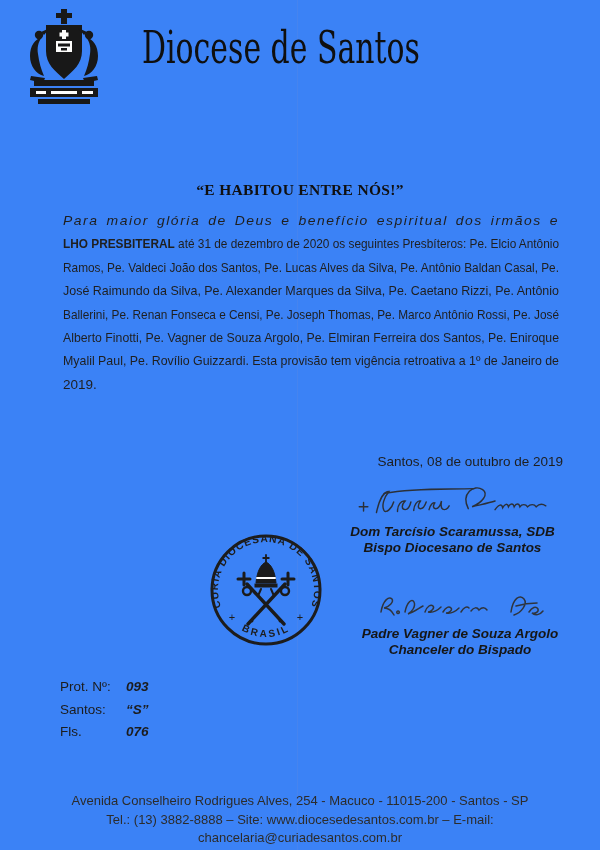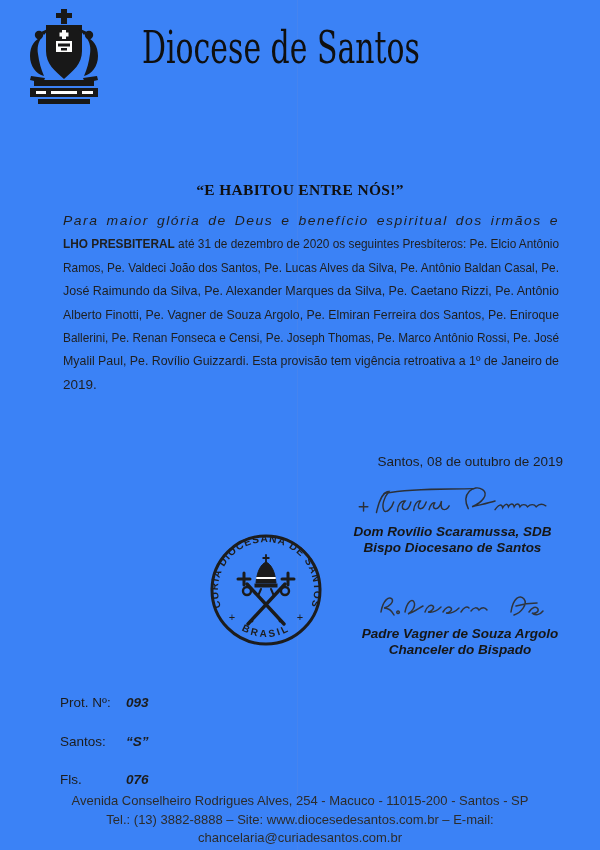--- a/index.html
+++ b/index.html
@@ -51,21 +51,21 @@
   .sig1{left:330px;top:480px;width:245px;}
   .sig2{left:345px;top:586px;width:230px;}
   .sig svg{display:block;margin:0 auto;}
   .sig-name{font-weight:bold;font-style:italic;font-size:13.5px;line-height:16px;}
   .sig-role{font-weight:bold;font-style:italic;font-size:13.5px;line-height:16px;}
   
   .seal{position:absolute;left:207px;top:531px;}
   .seal text{font-family:"Liberation Sans",sans-serif;}
   
   .registry{position:absolute;left:60px;top:676px;font-size:13.5px;color:#1c1c1c;}
-  .reg-row{display:flex;height:22.5px;line-height:22.5px;margin-top:16px;}
+  .reg-row{display:flex;height:22.5px;line-height:22.5px;}
   .reg-label{width:66px;}
   .reg-value{font-weight:bold;font-style:italic;}
   
   .footer{
     position:absolute;left:0;top:792px;width:600px;text-align:center;
     font-size:13px;line-height:18.5px;color:#2c2c2c;
   }
 </style>
 </head>
 <body>
@@ -107,39 +107,39 @@
     <span class="title-in">Diocese de Santos</span>
   </div>
 
   <div class="heading">“E HABITOU ENTRE NÓS!”</div>
 
   <div class="body">
       <div class="bline"><span class="bline-in" style="transform: scaleX(1.03263);"><span class="seg-i">Para maior glória de Deus e benefício espiritual dos irmãos e</span></span></div>
       <div class="bline"><span class="bline-in" style="transform: scaleX(0.876615);"><span class="seg-b">LHO PRESBITERAL</span><span class="seg-r"> até 31 de dezembro de 2020 os seguintes Presbíteros: Pe. Elcio Antônio</span></span></div>
       <div class="bline"><span class="bline-in" style="transform: scaleX(0.876955);"><span class="seg-r">Ramos, Pe. Valdeci João dos Santos, Pe. Lucas Alves da Silva, Pe. Antônio Baldan Casal, Pe.</span></span></div>
       <div class="bline"><span class="bline-in" style="transform: scaleX(0.923113);"><span class="seg-r">José Raimundo da Silva, Pe. Alexander Marques da Silva, Pe. Caetano Rizzi, Pe. Antônio</span></span></div>
+      <div class="bline"><span class="bline-in" style="transform: scaleX(0.874707);"><span class="seg-r">Ballerini, Pe. Renan Fonseca e Censi, Pe. Joseph Thomas, Pe. Marco Antônio Rossi, Pe. José</span></span></div>
       <div class="bline"><span class="bline-in" style="transform: scaleX(0.909596);"><span class="seg-r">Alberto Finotti, Pe. Vagner de Souza Argolo, Pe. Elmiran Ferreira dos Santos, Pe. Eniroque</span></span></div>
-      <div class="bline"><span class="bline-in" style="transform: scaleX(0.874707);"><span class="seg-r">Ballerini, Pe. Renan Fonseca e Censi, Pe. Joseph Thomas, Pe. Marco Antônio Rossi, Pe. José</span></span></div>
       <div class="bline"><span class="bline-in" style="transform: scaleX(0.917351);"><span class="seg-r">Myalil Paul, Pe. Rovílio Guizzardi. Esta provisão tem vigência retroativa a 1º de Janeiro de</span></span></div>
       <div class="bline last"><span class="bline-in"><span class="seg-r">2019.</span></span></div>
     </div>
 
   <div class="dateline">Santos, 08 de outubro de 2019</div>
 
   <div class="sig sig1">
     <svg width="215" height="44" viewBox="0 0 215 46">
       <g fill="none" stroke="#2a2a2a" stroke-width="1.5" stroke-linecap="round" opacity="0.92">
         <path d="M10,28 h9 M14.5,23.5 v9"></path>
         <path d="M28,34 C31,20 36,12 41,12 C36,18 33,27 36,32 C38,35 44,30 46,23 M50,33 C50,26 54,21 58,22 C54,26 54,31 58,31 C61,31 63,27 64,23 M67,32 C67,26 71,21 74,22 C71,26 71,30 74,30 C77,30 79,26 80,23 M83,31 C84,26 87,23 89,24 C87,27 87,30 90,30 C93,30 95,26 96,22 C95,28 96,31 99,31 C101,31 103,29 104,27"></path>
         <path d="M36,14 C70,8 100,10 130,9"></path>
         <path d="M124,30 C116,14 130,4 139,10 C146,15 138,24 128,28 C136,26 146,24 152,22"></path>
         <path d="M152,31 C156,25 159,25 160,29 C162,25 165,24 166,28 C168,24 171,24 172,28 C174,24 177,24 178,28 C180,25 184,25 186,28 C189,25 193,25 195,28 C198,25 202,25 205,27"></path>
       </g>
     </svg>
-    <div class="sig-name">Dom Rovílio Scaramussa, SDB</div>
+    <div class="sig-name">Dom Tarcísio Scaramussa, SDB</div>
     <div class="sig-role">Bispo Diocesano de Santos</div>
   </div>
 
   <svg class="seal" width="118" height="118" viewBox="0 0 118 118">
     <circle cx="59" cy="59" r="54" fill="none" stroke="#1d1d1d" stroke-width="3"></circle>
     <defs>
       <path id="sealTop" d="M13.4,74 A48,48 0 1 1 104.6,74"></path>
       <path id="sealBot" d="M13.3,70 A47,47 0 0 0 104.7,70"></path>
     </defs>
     <text font-size="10.2" font-weight="bold" fill="#1d1d1d" letter-spacing="1.1">

